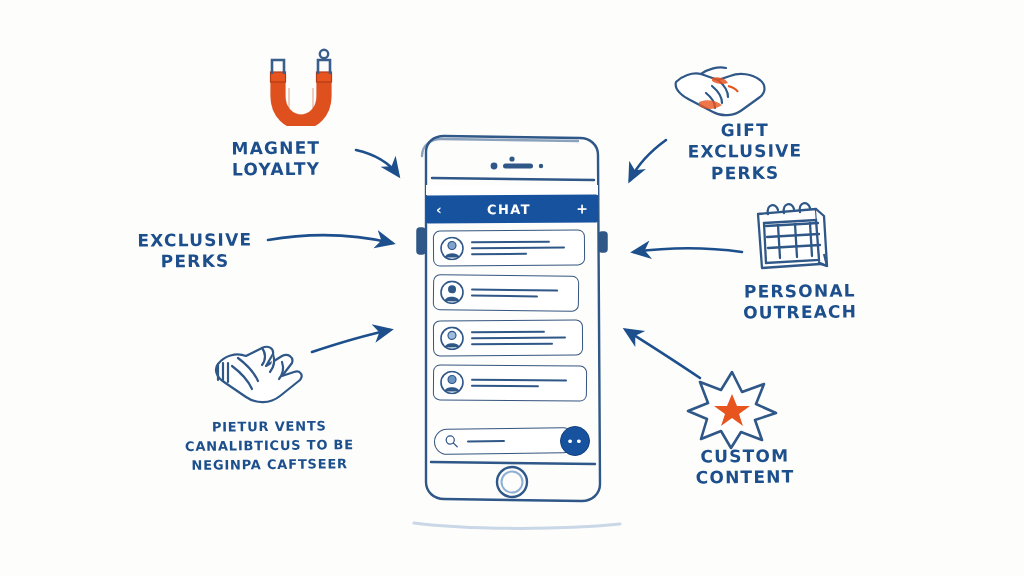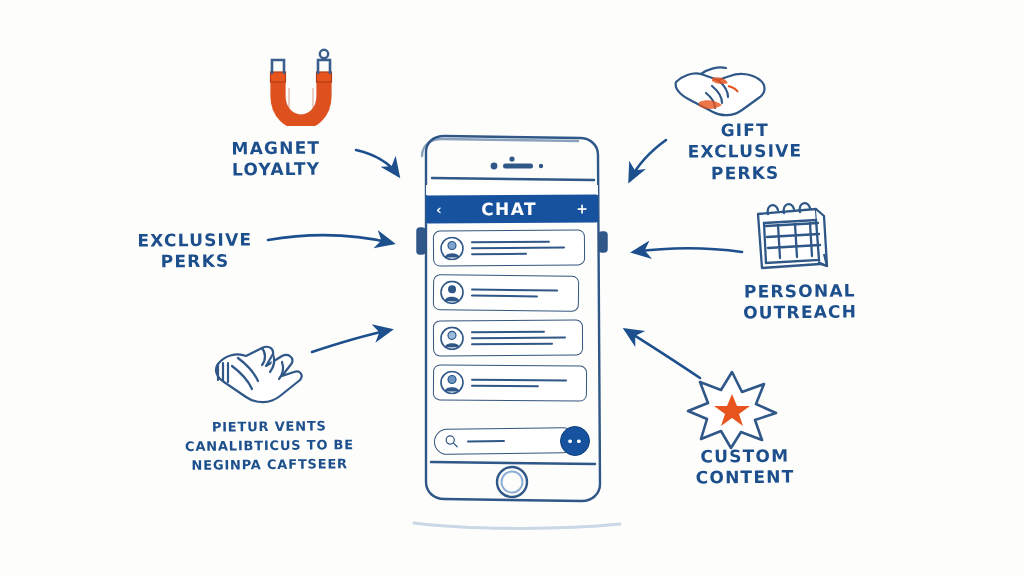--- a/index.html
+++ b/index.html
@@ -69,21 +69,21 @@
     justify-content: space-between;
     padding: 0 10px;
     box-sizing: border-box;
     transform: rotate(-0.35deg);
     border-radius: 2px;
   }
   .app-bar-title {
     color: #ffffff;
     font-family: "DejaVu Sans", sans-serif;
     font-weight: 700;
-    font-size: 17px;
+    font-size: 13px;
     letter-spacing: 1.4px;
   }
   .app-bar-icon {
     color: #ffffff;
     font-family: "DejaVu Sans", sans-serif;
     font-size: 14px;
     font-weight: 700;
     line-height: 1;
   }
   .chat-list {

